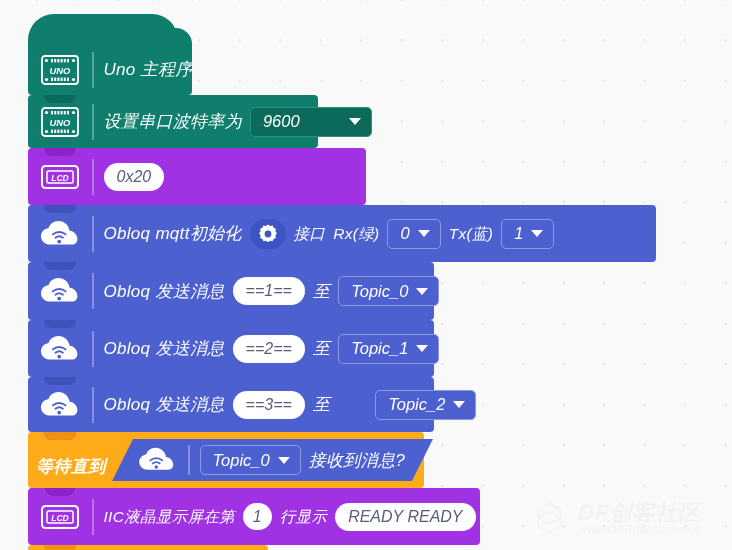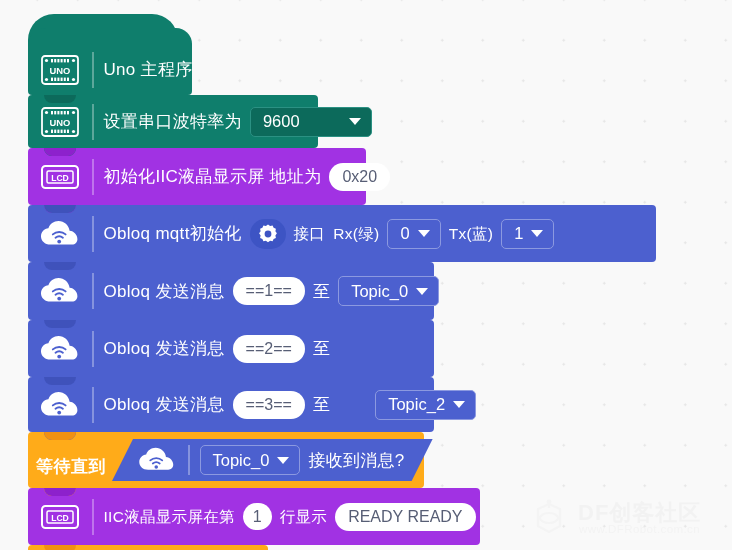--- a/index.html
+++ b/index.html
@@ -17,20 +17,21 @@
   
   #workspace {
     position: relative;
     width: 732px;
     height: 550px;
     background-color: #f9f9f9;
     background-image: radial-gradient(circle, #e6e6e6 1.1px, transparent 1.2px);
     background-size: 40.5px 40.5px;
     background-position: 17px 20px;
     overflow: hidden;
+    font-style: italic;
   }
 
   
   #watermark {
     position: absolute;
     right: 6px;
     bottom: 2px;
     width: 210px;
     height: 56px;
     pointer-events: none;
@@ -323,21 +324,20 @@
     <div class="notch-bottom" style="background:#a132e3;"></div>
     <div class="blk-content">
       <div class="icon-slot">
         <svg class="icn" width="40" height="28" viewBox="0 0 40 28">
           <rect x="2" y="3" width="36" height="22" rx="3.5" fill="none" stroke="#ffffff" stroke-width="2"></rect>
           <rect x="7" y="8" width="26" height="12" rx="1.5" fill="none" stroke="#ffffff" stroke-width="1.5"></rect>
           <text x="20" y="17.6" font-family="Liberation Sans, sans-serif" font-size="8.6" font-weight="bold" fill="#ffffff" text-anchor="middle">LCD</text>
         </svg>
       </div>
       <div class="icon-div"></div>
-      <span class="blk-label">初始化IIC液晶显示屏 地址为</span>
       <span class="fld fld-text">
         <span>0x20</span>
       </span>
     </div>
   </div>
 
   <div class="blk" style="left:28px; top:205px; width:628px; height:57px;">
     <div class="blk-body" style="background:#4c60cf;"></div>
     <div class="notch-top" style="background:#3f52bb;"></div>
     <div class="notch-bottom" style="background:#4c60cf;"></div>
@@ -416,20 +416,24 @@
           </g>
           <circle cx="20.2" cy="22.6" r="1.9" fill="#4c60cf"></circle>
         </svg>
       </div>
       <div class="icon-div"></div>
       <span class="blk-label">Obloq 发送消息</span>
       <span class="fld fld-text">
         <span>==2==</span>
       </span>
       <span class="blk-label">至</span>
+      <span class="fld fld-dd" style="background:#4c60cf; border:1.5px solid #8c99e0;">
+        <span>Topic_1</span>
+        <i class="caret"></i>
+      </span>
     </div>
   </div>
 
   <div class="blk" style="left:28px; top:377px; width:406px; height:55px;">
     <div class="blk-body" style="background:#4c60cf;"></div>
     <div class="notch-top" style="background:#3f52bb;"></div>
     <div class="notch-bottom" style="background:#4c60cf;"></div>
     <div class="blk-content">
       <div class="icon-slot">
         <svg class="icn" width="42" height="30" viewBox="0 0 42 30">

